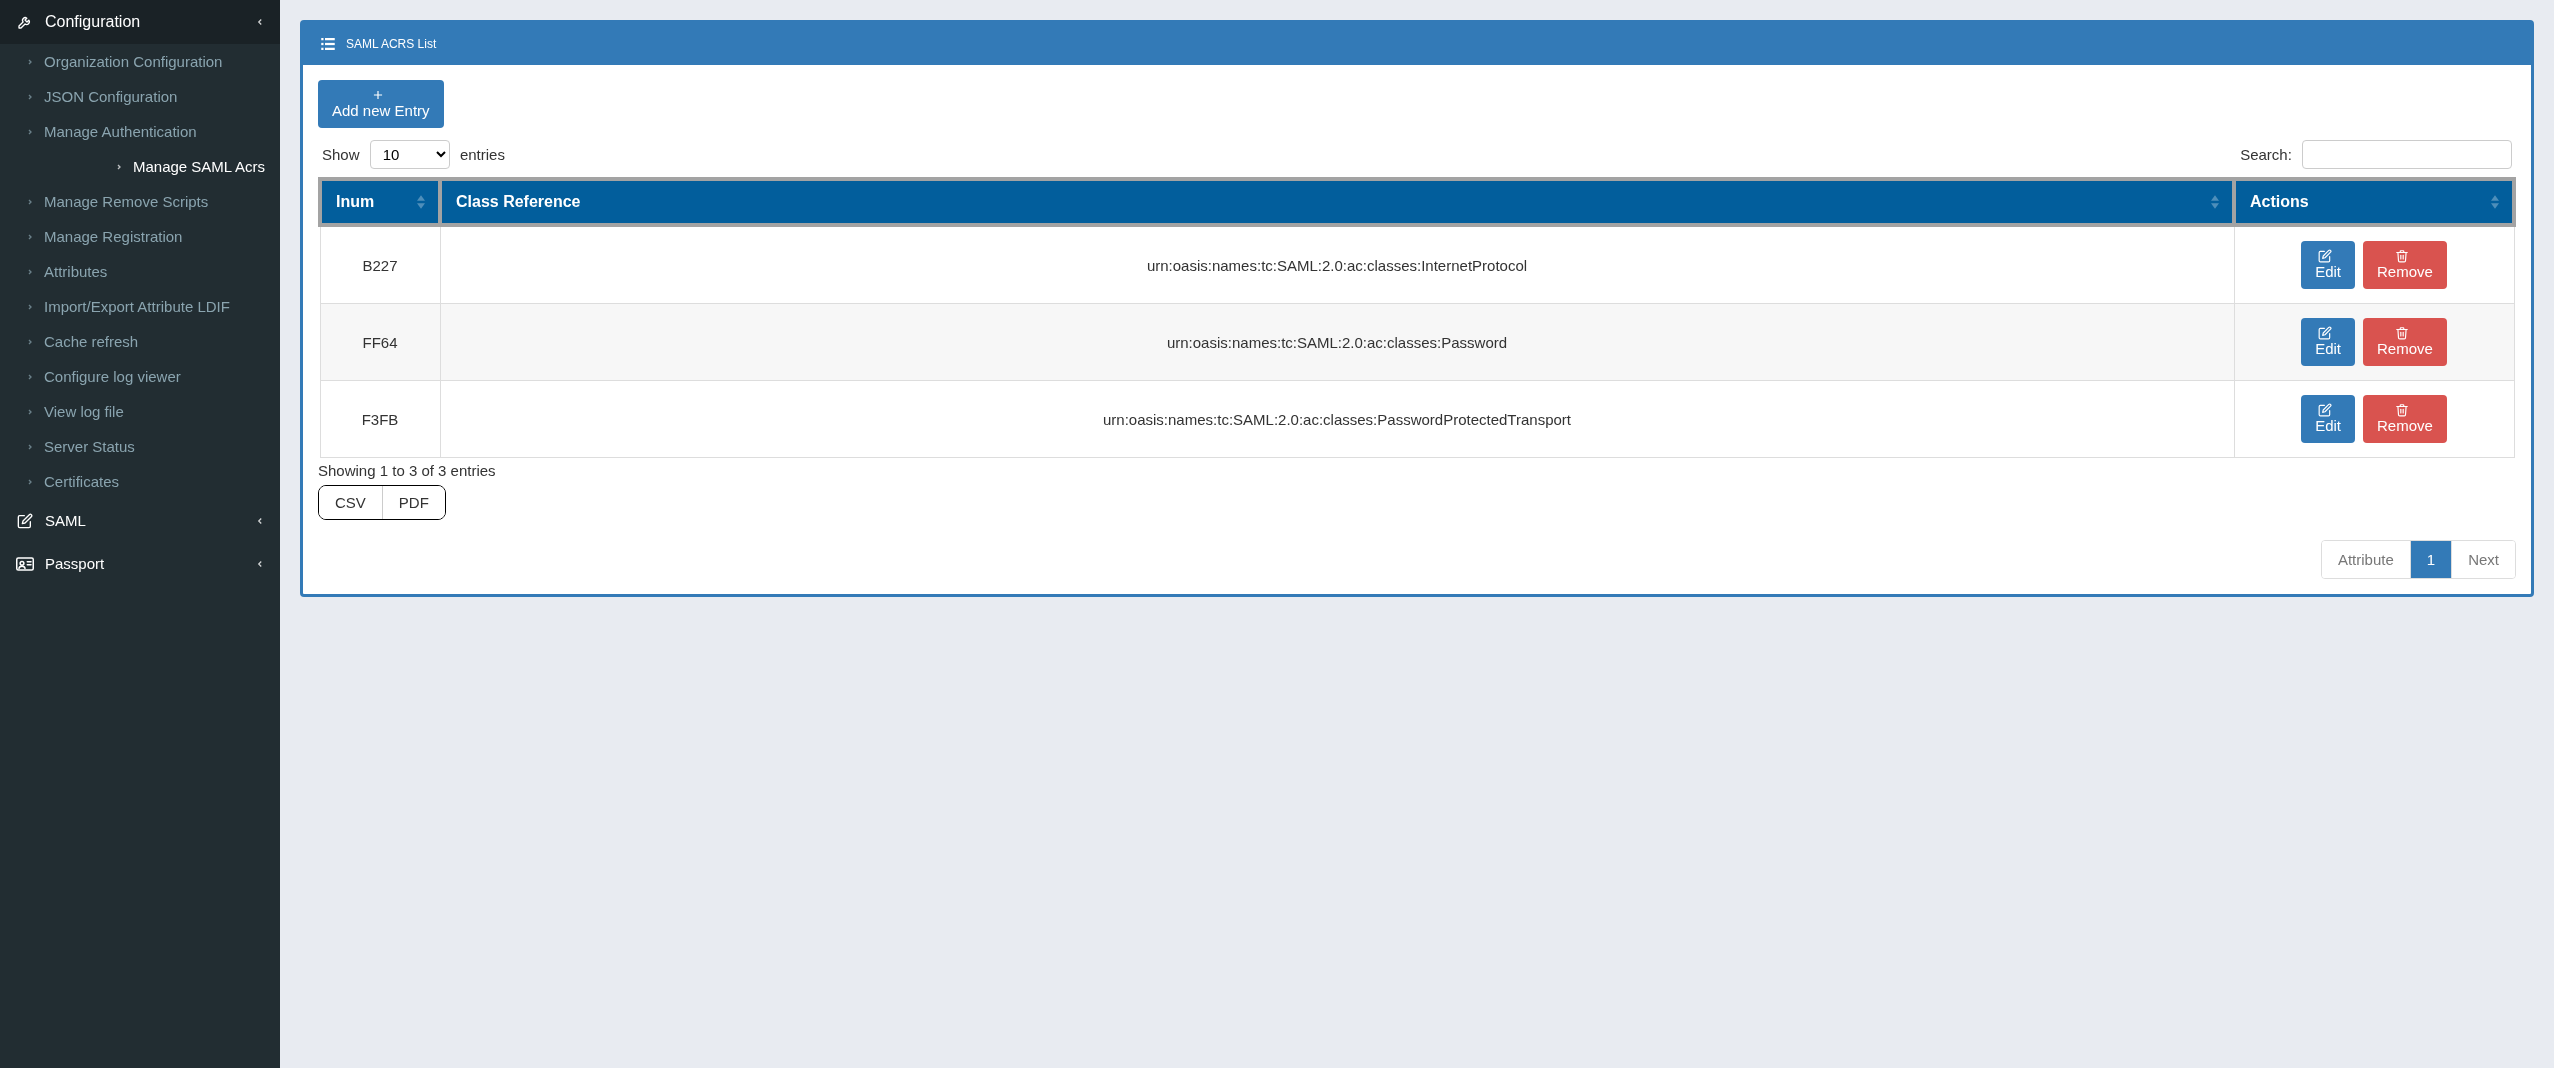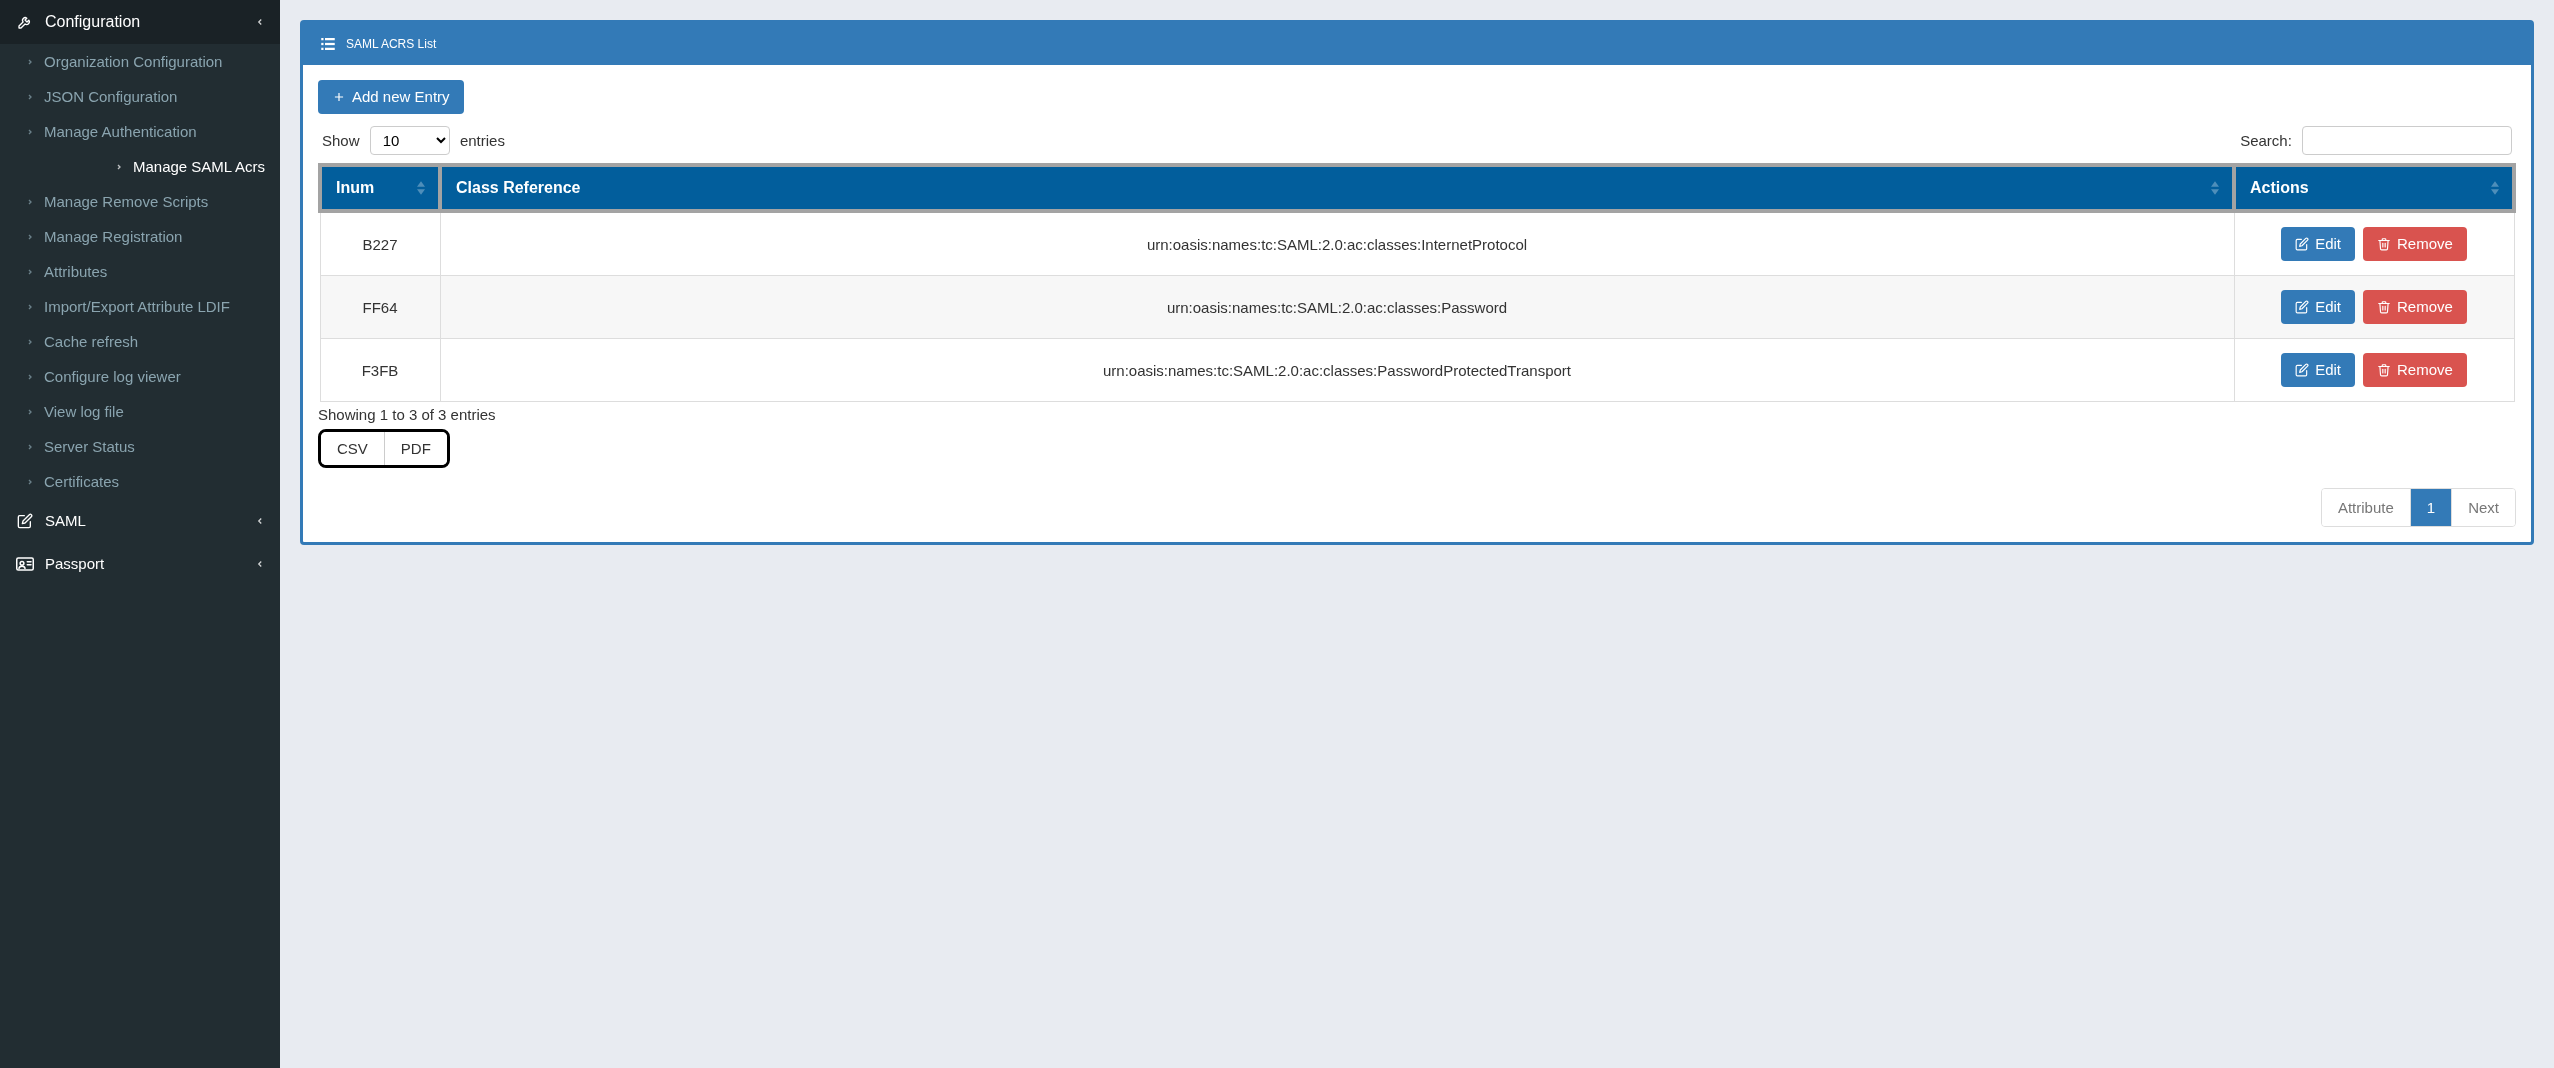--- a/index.html
+++ b/index.html
@@ -94,20 +94,21 @@
 
   .btn {
     display: inline-flex;
     align-items: center;
     border: none;
     border-radius: 4px;
     padding: 8px 14px;
     cursor: pointer;
     font-size: 15px;
     line-height: 1.2;
+    flex-direction: column;
   }
   .btn-primary { background: #337ab7; color: #fff; }
   .btn-danger  { background: #d9534f; color: #fff; }
   .btn .icn { margin-right: 6px; }
 
   .table-controls {
     display: flex;
     align-items: center;
     justify-content: space-between;
     margin: 12px 0 8px 0;
@@ -165,21 +166,21 @@
   .actions-cell { display: inline-flex; gap: 8px; justify-content: center; }
 
   .table-info {
     margin-top: 4px;
     color: #333;
     font-size: 15px;
   }
 
   .export-buttons {
     display: inline-flex;
-    border: 3px solid #000000;
+    border: 1px solid #000000;
     border-radius: 8px;
     overflow: hidden;
     margin-top: 6px;
   }
   .export-buttons button {
     background: #fff;
     border: none;
     padding: 8px 16px;
     font-size: 15px;
     cursor: pointer;

